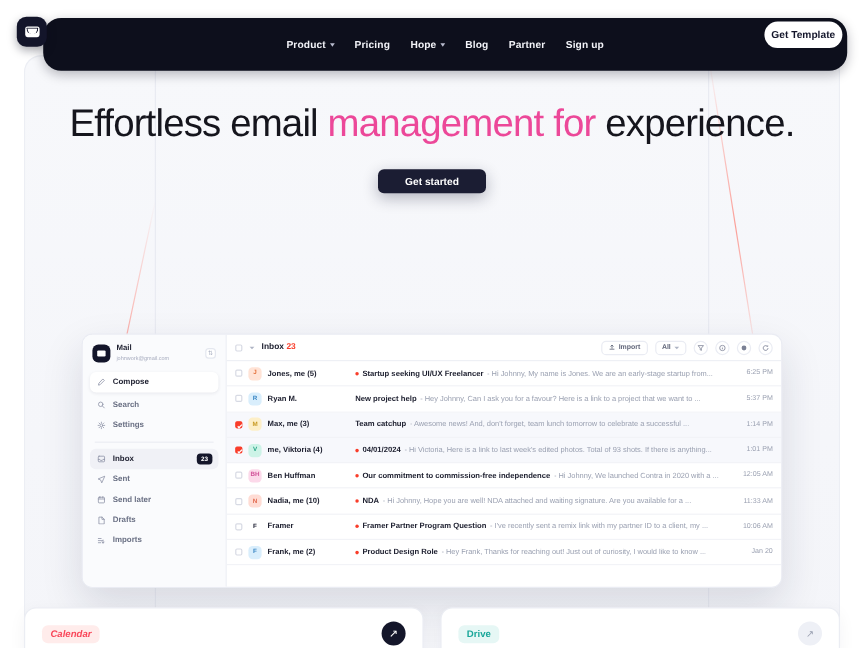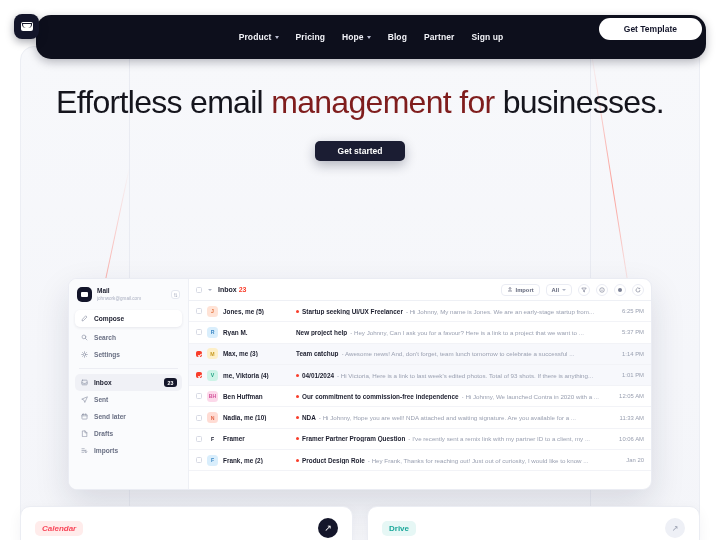--- a/index.html
+++ b/index.html
@@ -51,31 +51,31 @@
     display: flex; align-items: center; justify-content: center; z-index: 3; cursor: pointer;
   }
   .logo-mail { width: 12px; height: 9px; background: #fff; border-radius: 2px; position: relative; }
   .logo-mail:after {
     content: ""; position: absolute; left: 1px; top: 1px; width: 10px; height: 5px;
     border-top: 1.2px solid #13152a; transform: skewY(0deg);
     border-radius: 0 0 4px 4px; border-left: 1.2px solid #13152a; border-right: 1.2px solid #13152a;
     box-sizing: border-box; background: transparent;
   }
   .get-template {
-    position: absolute; right: 4px; top: 4px; height: 22px; padding: 0 25px;
+    position: absolute; right: 4px; top: 4px; height: 22px; padding: 0 6px;
     background: #ffffff; border-radius: 11px; display: flex; align-items: center;
     font-size: 8.5px; font-weight: 600; color: #13152a; cursor: pointer; z-index: 5;
   }
 
   
   .hero { position: absolute; left: 0; right: 0; top: 84px; text-align: center; z-index: 10; }
   .hero h1 {
     font-size: 32px; line-height: 37px; font-weight: 400; letter-spacing: -.7px; color: #15151d;
   }
-  .hero h1 .hl { color: #7f1d1d; }
+  .hero h1 .hl { color: #ec4899; }
   .hero p {
     margin-top: 18px; font-size: 9.5px; line-height: 14px; color: #9297a8; font-weight: 400;
   }
   .cta {
     margin: 20px auto 0; width: 90px; height: 20px; background: #1b1d33; border-radius: 5px;
     color: #fff; font-size: 8.5px; font-weight: 700; display: flex; align-items: center; justify-content: center;
     box-shadow: 0 4px 12px rgba(20,22,50,.3); cursor: pointer;
   }
 
   
@@ -191,21 +191,21 @@
           </div>
         </div>
     </div>
     <div class="logo">
       <span class="logo-mail"></span>
     </div>
     <div class="get-template">Get Template</div>
   </div>
 
   <div class="hero">
-    <h1><span>Effortless email </span><span class="hl">management for</span><span> businesses.</span></h1>
+    <h1><span>Effortless email </span><span class="hl">management for</span><span> experience.</span></h1>
     <div class="cta">Get started</div>
   </div>
 
   <div class="app">
     <div class="app-side">
       <div class="acct">
         <div class="acct-av">
             <i></i>
           </div>
         <div class="acct-txt">

